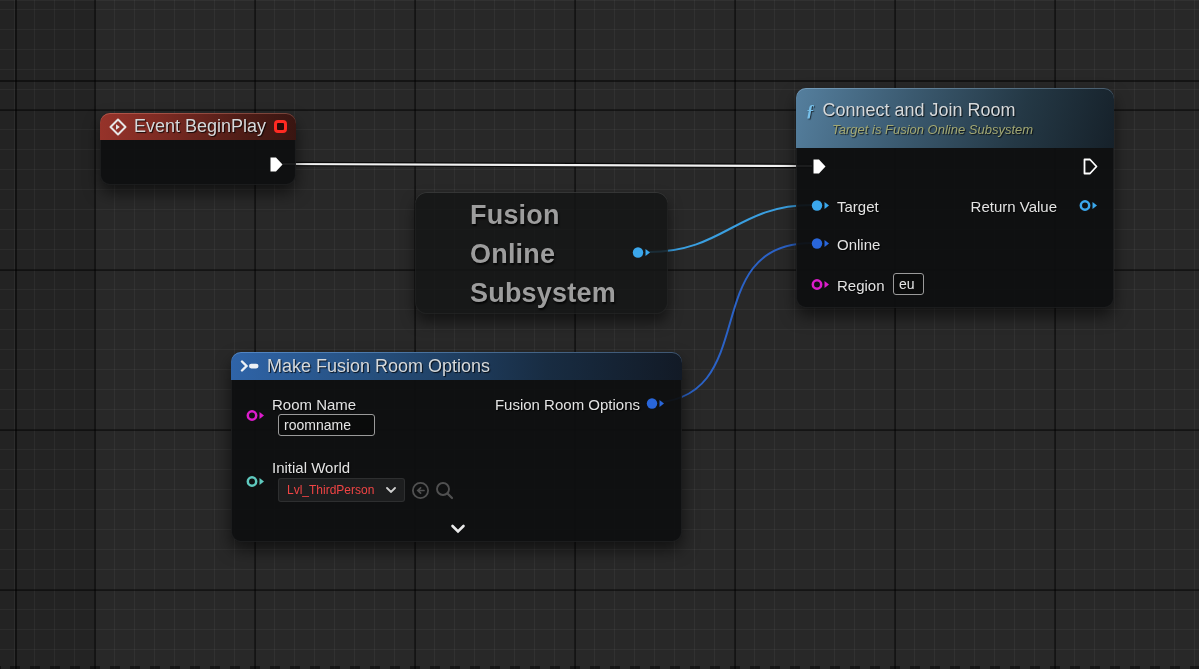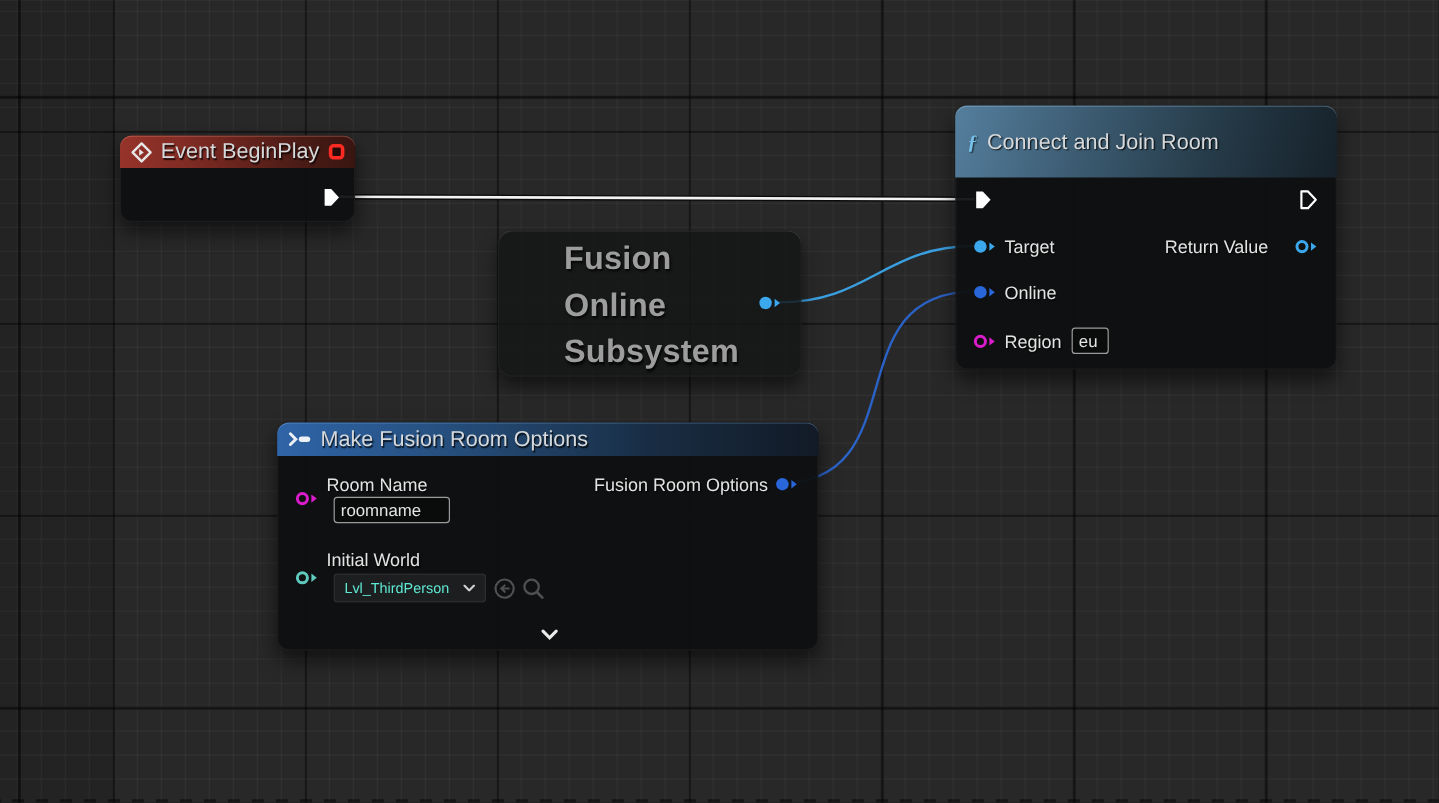--- a/index.html
+++ b/index.html
@@ -69,21 +69,21 @@
   .pin-label { position:absolute; font-size:15px; color:#e3e3e3; white-space:nowrap;
     text-shadow:1px 1px 1px rgba(0,0,0,0.8); }
   .pin-label.right { text-align:right; }
   .pin-svg { position:absolute; }
 
   .text-input { position:absolute; background:rgba(8,8,8,0.55); border:1px solid #9a9a9a;
     border-radius:3px; color:#e5e5e5; font-size:14px; padding:0 5px; outline:none; }
 
   .dropdown { position:absolute; height:24px; background:#1d1e1f;
     border:1px solid rgba(255,255,255,0.08); border-radius:3px; display:flex;
-    align-items:center; gap:7px; padding:0 8px; color:#5eead4; font-size:12px; cursor:pointer; }
+    align-items:center; gap:7px; padding:0 8px; color:#ef4444; font-size:12px; cursor:pointer; }
 
   .icon-btn { position:absolute; opacity:0.9; }
 </style>
 </head>
 <body>
 
 <div class="canvas">
   <div class="left-shade"></div>
   <div class="bottom-dashes"></div>
 
@@ -166,20 +166,21 @@
       <path d="M2.5 2 L8 7.5 L13.5 2" stroke="#eaeaea" stroke-width="2.6" fill="none" stroke-linecap="round"></path>
     </svg>
   </div>
 
   <div class="node connect">
     <div class="node-header">
       <div class="title-row">
         <span class="fn-glyph">ƒ</span>
         <span class="node-title">Connect and Join Room</span>
       </div>
+      <span class="node-subtitle">Target is Fusion Online Subsystem</span>
     </div>
 
     <svg class="pin-svg" style="left:16px; top:70px;" width="15" height="17" viewBox="0 0 15 17">
       <path d="M1.5 1.5 H7 L13.5 8.5 L7 15.5 H1.5 Z" stroke-width="2" stroke-linejoin="round" fill="#ffffff"></path>
     </svg>
     <svg class="pin-svg" style="left:287px; top:70px;" width="15" height="17" viewBox="0 0 15 17">
       <path d="M1.5 1.5 H7 L13.5 8.5 L7 15.5 H1.5 Z" fill="none" stroke-width="1.8" stroke-linejoin="round" stroke="#ffffff"></path>
     </svg>
 
     <svg class="pin-svg" style="left:15px; top:111px;" width="19" height="13" viewBox="0 0 19 13">

